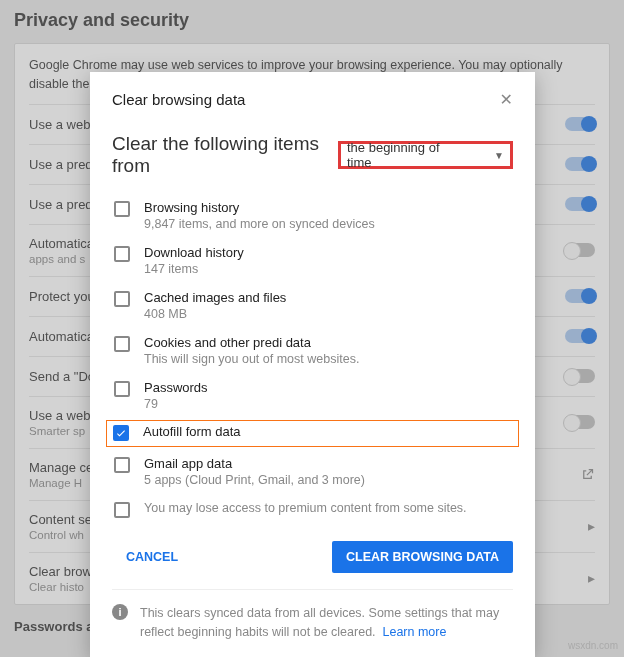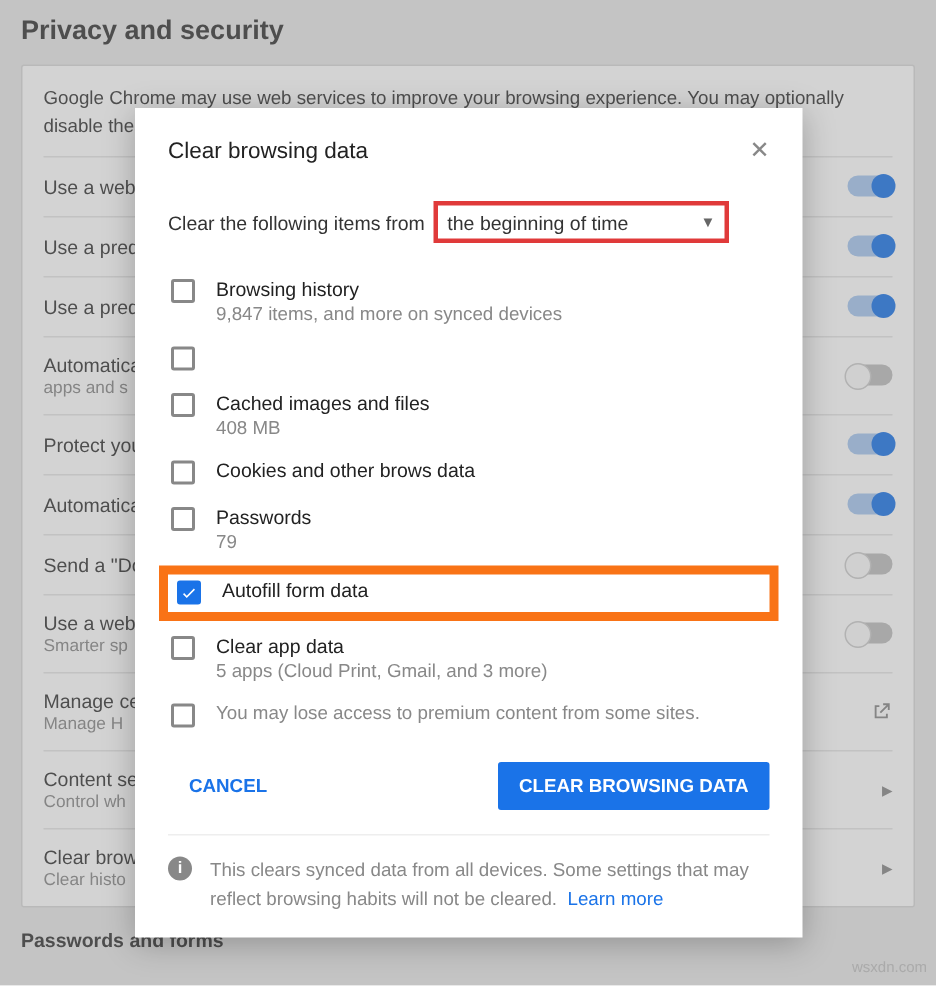--- a/index.html
+++ b/index.html
@@ -21,33 +21,33 @@
 .toggle.off { background: #bdbdbd; } .toggle.off::after { left: -2px; background: #fafafa; border: 1px solid #ccc; }
 .ext-icon { width: 16px; height: 16px; color: #888; display: flex; align-items: center; justify-content: center; }
 .arrow { color: #888; font-size: 14px; }
 .section-title2 { font-size: 13px; font-weight: bold; color: #333; margin-top: 14px; }
 
 .dialog { position: absolute; left: 90px; top: 72px; width: 445px; background: #fff; box-shadow: 0 4px 20px rgba(0,0,0,0.25); z-index: 10; padding: 18px 22px 16px; }
 .dlg-head { display: flex; justify-content: space-between; align-items: center; margin-bottom: 24px; }
 .dlg-title { font-size: 15px; color: #222; }
 .dlg-close { color: #888; font-size: 16px; cursor: pointer; }
 .time-row { display: flex; align-items: center; gap: 6px; margin-bottom: 16px; }
-.time-label { font-size: 13px; color: #333; }
+.time-label { font-size: 19px; color: #333; }
 .select-box { border: 3px solid #e03a3a; padding: 2px 6px; display: flex; align-items: center; gap: 48px; height: 28px; }
 .select-text { font-size: 13px; color: #333; }
 .caret { color: #666; font-size: 10px; }
 
 .opt { display: flex; gap: 14px; padding: 7px 2px; align-items: flex-start; }
 .cb { width: 16px; height: 16px; border: 2px solid #888; border-radius: 2px; flex-shrink: 0; margin-top: 1px; display: flex; align-items: center; justify-content: center; }
 .cb.checked { background: #1a73e8; border-color: #1a73e8; }
 .cb.checked svg { display: block; } .cb svg { display: none; width: 12px; height: 12px; fill: #fff; }
 .opt-text { display: flex; flex-direction: column; gap: 2px; }
 .opt-label { font-size: 13px; color: #222; }
 .opt-sub { font-size: 12.5px; color: #888; }
-.hl { border: 6px solid #f97316; padding: 3px 6px 5px; margin: 2px -6px; }
+.hl { border: 1px solid #f97316; padding: 3px 6px 5px; margin: 2px -6px; }
 
 .dlg-actions { display: flex; justify-content: space-between; gap: 10px; margin: 16px 0 16px; }
 .btn-cancel { color: #1a73e8; font-size: 12.5px; font-weight: bold; padding: 9px 14px; cursor: pointer; }
 .btn-primary { background: #1a73e8; color: #fff; font-size: 12.5px; font-weight: bold; padding: 9px 14px; border-radius: 2px; cursor: pointer; }
 
 .foot-note { display: flex; gap: 12px; align-items: flex-start; border-top: 1px solid #eee; padding-top: 14px; }
 .info-ic { width: 16px; height: 16px; background: #888; border-radius: 50%; color: #fff; font-size: 11px; font-weight: bold; display: flex; align-items: center; justify-content: center; flex-shrink: 0; }
 .foot-text { font-size: 12.5px; color: #888; line-height: 1.5; }
 .foot-link { color: #1a73e8; }
 
@@ -161,32 +161,37 @@
   <div id="opts">
       <div class="opt">
         <div class="cb"></div>
         <div class="opt-text">
           <div class="opt-label">Browsing history</div>
           <div class="opt-sub">9,847 items, and more on synced devices</div>
         </div>
       </div>
       <div class="opt">
         <div class="cb"></div>
+        <div class="opt-text">
+          <div class="opt-label">Download history</div>
+          <div class="opt-sub">147 items</div>
+        </div>
       </div>
       <div class="opt">
         <div class="cb"></div>
         <div class="opt-text">
           <div class="opt-label">Cached images and files</div>
           <div class="opt-sub">408 MB</div>
         </div>
       </div>
       <div class="opt">
         <div class="cb"></div>
         <div class="opt-text">
-          <div class="opt-label">Cookies and other brows data</div>
+          <div class="opt-label">Cookies and other predi data</div>
+          <div class="opt-sub">This will sign you out of most websites.</div>
         </div>
       </div>
       <div class="opt">
         <div class="cb"></div>
         <div class="opt-text">
           <div class="opt-label">Passwords</div>
           <div class="opt-sub">79</div>
         </div>
       </div>
       <div class="opt hl">
@@ -195,37 +200,37 @@
             <path d="M9 16.2l-3.5-3.5L4 14.2 9 19.2 20 8.2l-1.5-1.5z"></path>
           </svg>
         </div>
         <div class="opt-text">
           <div class="opt-label">Autofill form data</div>
         </div>
       </div>
       <div class="opt">
         <div class="cb"></div>
         <div class="opt-text">
-          <div class="opt-label">Clear app data</div>
+          <div class="opt-label">Gmail app data</div>
           <div class="opt-sub">5 apps (Cloud Print, Gmail, and 3 more)</div>
         </div>
       </div>
       <div class="opt">
         <div class="cb"></div>
         <div class="opt-text">
           <div class="opt-sub">You may lose access to premium content from some sites.</div>
         </div>
       </div>
     </div>
   <div class="dlg-actions">
     <div class="btn-cancel">CANCEL</div>
     <div class="btn-primary">CLEAR BROWSING DATA</div>
   </div>
   <div class="foot-note">
     <div class="info-ic">i</div>
     <div class="foot-text">
-      <span>This clears synced data from all devices. Some settings that may reflect browsing habits will not be cleared.</span>
+      <span>This clears synced data from all devices. Some settings that may reflect beginning habits will not be cleared.</span>
       &nbsp;<span class="foot-link">Learn more</span>
     </div>
   </div>
 </div>
 
 <div class="watermark">wsxdn.com</div>
 
 </body></html>

